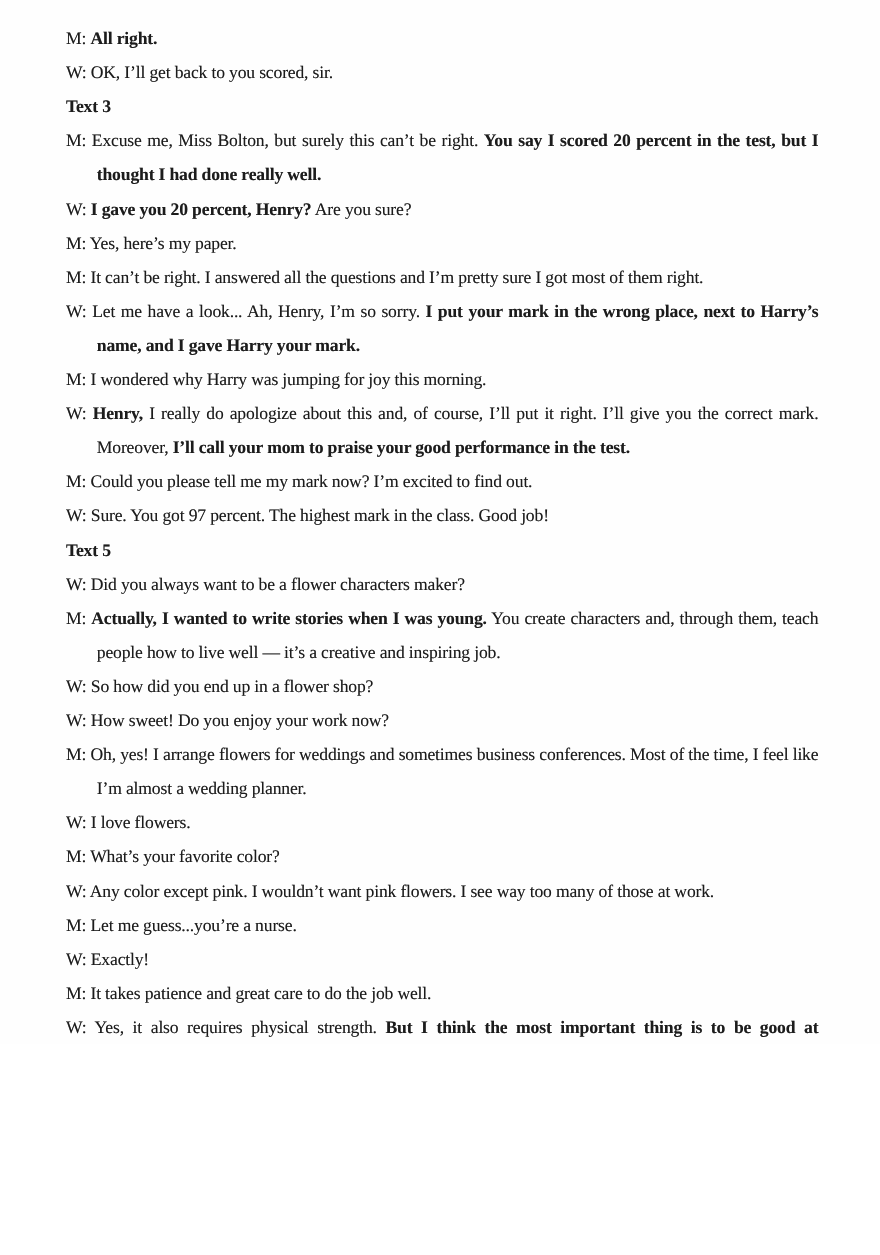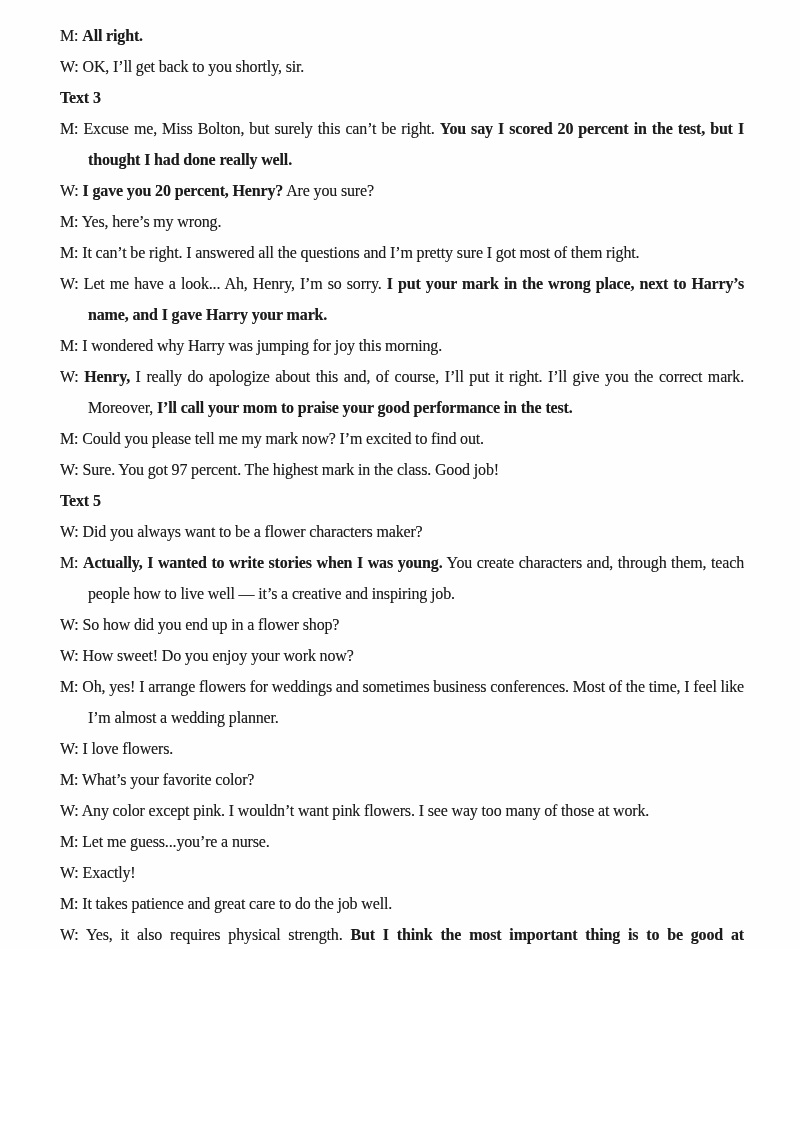--- a/index.html
+++ b/index.html
@@ -51,25 +51,25 @@
     color: #3c3c3c;
     text-shadow: 0 0 0.6px rgba(60,60,60,0.5);
   }
 </style>
 </head>
 <body>
 
 <div class="page">
   <div class="transcript">
       <p class="line"><span class="speaker">M: </span><span class="bold">All right.</span></p>
-      <p class="line"><span class="speaker">W: </span><span>OK, I’ll get back to you shortly, sir.</span></p>
+      <p class="line"><span class="speaker">W: </span><span>OK, I’ll get back to you scored, sir.</span></p>
       <p class="heading">Text 3</p>
       <p class="line"><span class="speaker">M: </span><span>Excuse me, Miss Bolton, but surely this can’t be right. </span><span class="bold">You say I scored 20 percent in the test, but I thought I had done really well.</span></p>
       <p class="line"><span class="speaker">W: </span><span class="bold">I gave you 20 percent, Henry?</span><span> Are you sure?</span></p>
-      <p class="line"><span class="speaker">M: </span><span>Yes, here’s my wrong.</span></p>
+      <p class="line"><span class="speaker">M: </span><span>Yes, here’s my paper.</span></p>
       <p class="line"><span class="speaker">M: </span><span>It can’t be right. I answered all the questions and I’m pretty sure I got most of them right.</span></p>
       <p class="line"><span class="speaker">W: </span><span>Let me have a look... Ah, Henry, I’m so sorry. </span><span class="bold">I put your mark in the wrong place, next to Harry’s name, and I gave Harry your mark.</span></p>
       <p class="line"><span class="speaker">M: </span><span>I wondered why Harry was jumping for joy this morning.</span></p>
       <p class="line"><span class="speaker">W: </span><span class="bold">Henry,</span><span> I really do apologize about this and, of course, I’ll put it right. I’ll give you the correct mark. Moreover, </span><span class="bold">I’ll call your mom to praise your good performance in the test.</span></p>
       <p class="line"><span class="speaker">M: </span><span>Could you please tell me my mark now? I’m excited to find out.</span></p>
       <p class="line"><span class="speaker">W: </span><span>Sure. You got 97 percent. The highest mark in the class. Good job!</span></p>
       <p class="heading">Text 5</p>
       <p class="line"><span class="speaker">W: </span><span>Did you always want to be a flower characters maker?</span></p>
       <p class="line"><span class="speaker">M: </span><span class="bold">Actually, I wanted to write stories when I was young.</span><span> You create characters and, through them, teach people how to live well — it’s a creative and inspiring job.</span></p>
       <p class="line"><span class="speaker">W: </span><span>So how did you end up in a flower shop?</span></p>

